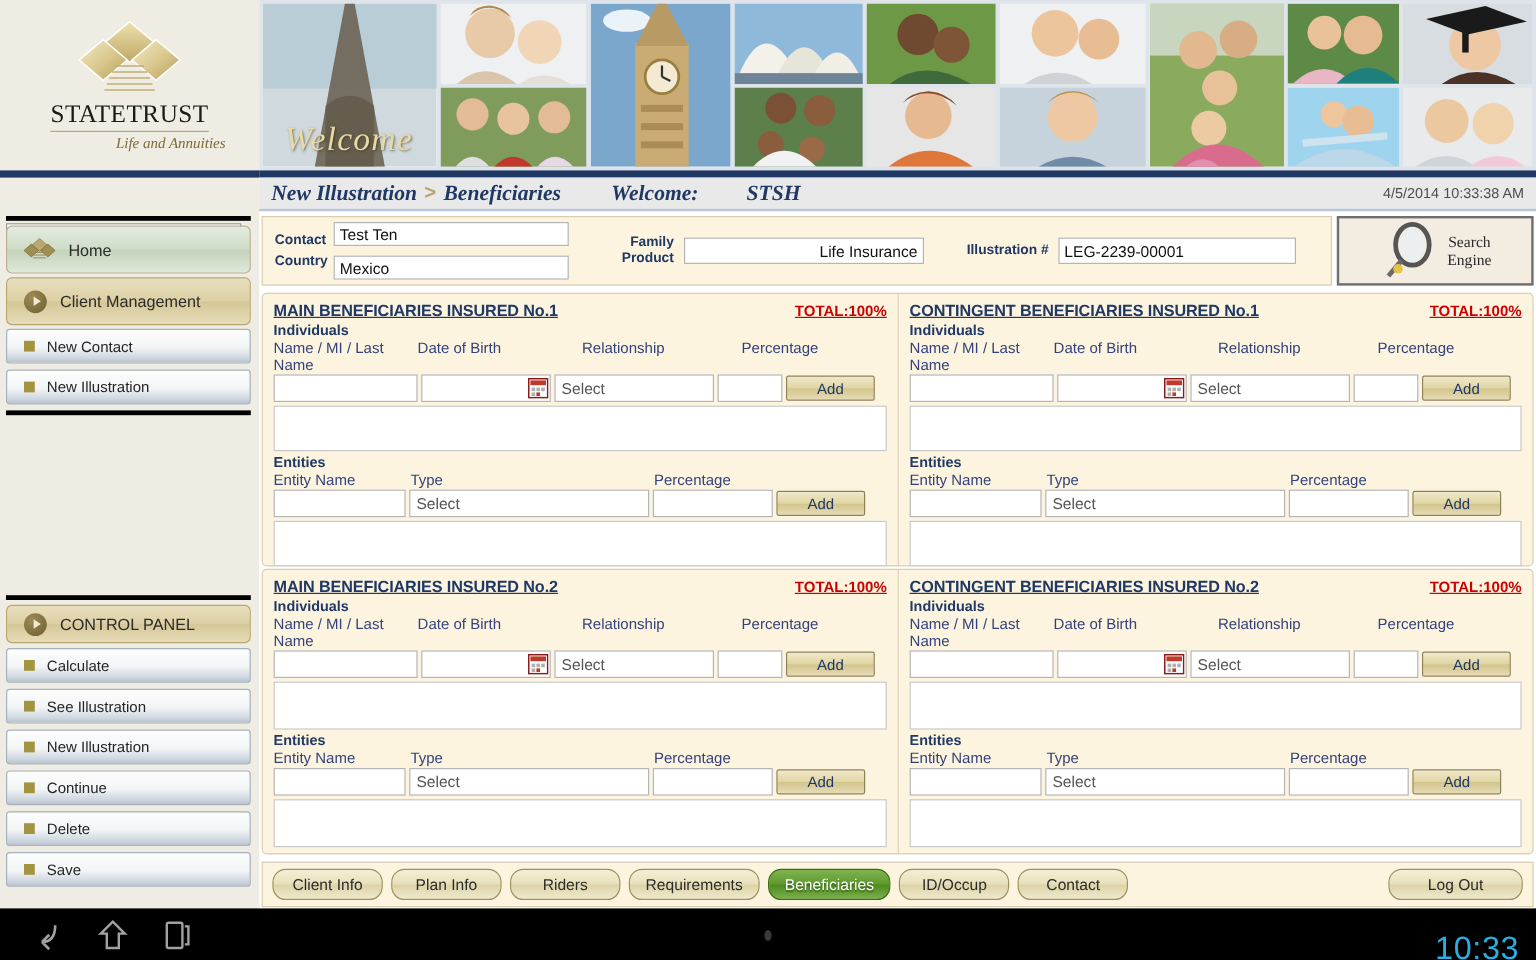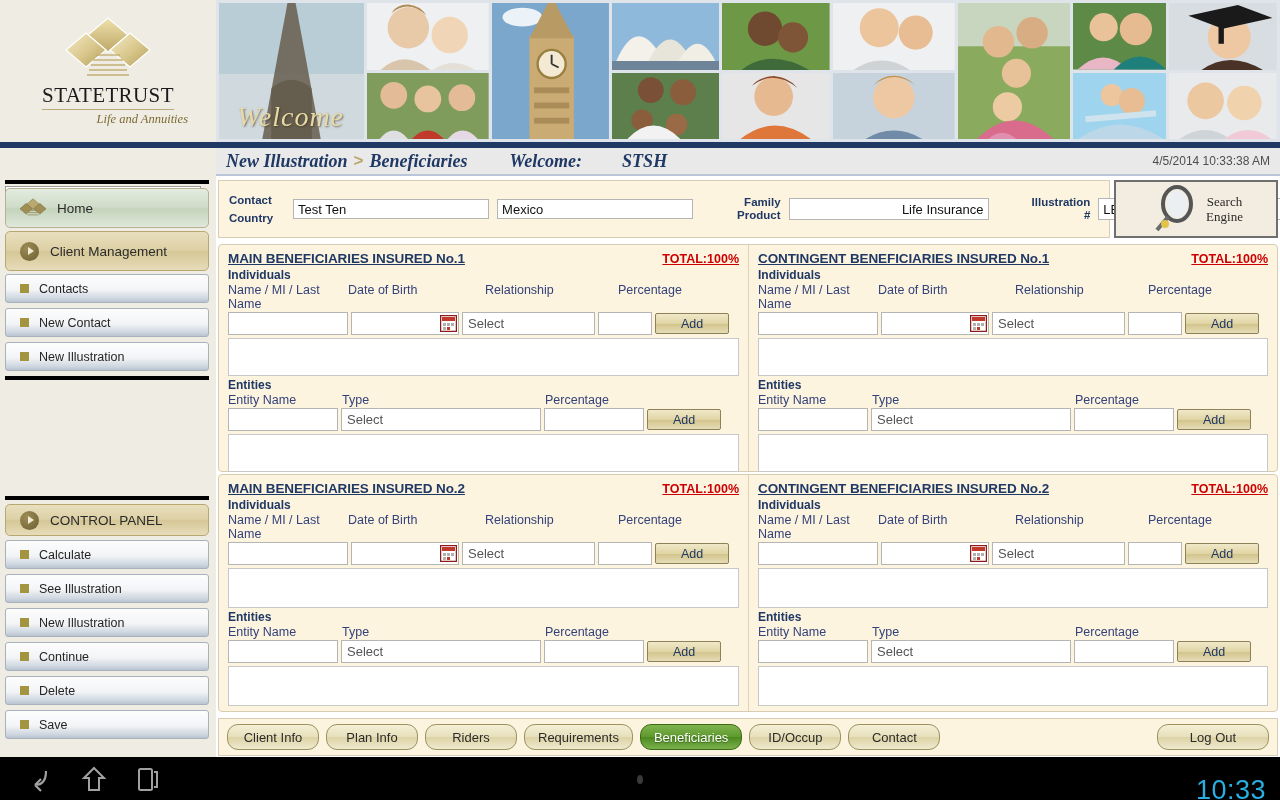--- a/index.html
+++ b/index.html
@@ -124,21 +124,21 @@
   #hb-time { margin-left: auto; font-size: 12px; color: #4e4e4e; }
 
   
   #contact-strip {
     position: absolute; left: 218px; top: 180px; width: 892px; height: 58px;
     background: #fdf4e0; border: 1px solid #d8cdb2;
     display: flex; align-items: center; padding-left: 10px; gap: 0;
   }
   .cs-labels { display: flex; flex-direction: column; gap: 6px; }
   .cs-lab { font-size: 11.5px; font-weight: bold; color: #1f3864; }
-  .cs-fields { display: flex; gap: 8px; margin-left: 20px; }
+  .cs-fields { display: flex; flex-direction: column; gap: 8px; margin-left: 5px; }
   .inp {
     background: #fff; border: 1px solid #b5b5b5; font-size: 13px;
     color: #111; padding: 1px 4px; font-family: "Liberation Sans", sans-serif;
   }
   .cs-in { width: 196px; height: 20px; line-height: 18px; }
   .cs-block { display: flex; align-items: center; gap: 8px; }
   .cs-lab2 {
     font-size: 11.5px; font-weight: bold; color: #1f3864;
     line-height: 13px; text-align: right;
   }
@@ -310,24 +310,20 @@
         <span>Home</span>
       </div>
 
       <div class="nav-main client">
         <span class="circle-ico"></span>
         <span>Client Management</span>
       </div>
 
       <div class="nav-sub">
         <span class="sq-ico"></span>
-        <span>Contacts</span>
-      </div>
-      <div class="nav-sub">
-        <span class="sq-ico"></span>
         <span>New Contact</span>
       </div>
       <div class="nav-sub">
         <span class="sq-ico"></span>
         <span>New Illustration</span>
       </div>
 
       <div class="nav-rule b"></div>
     </div>
 

